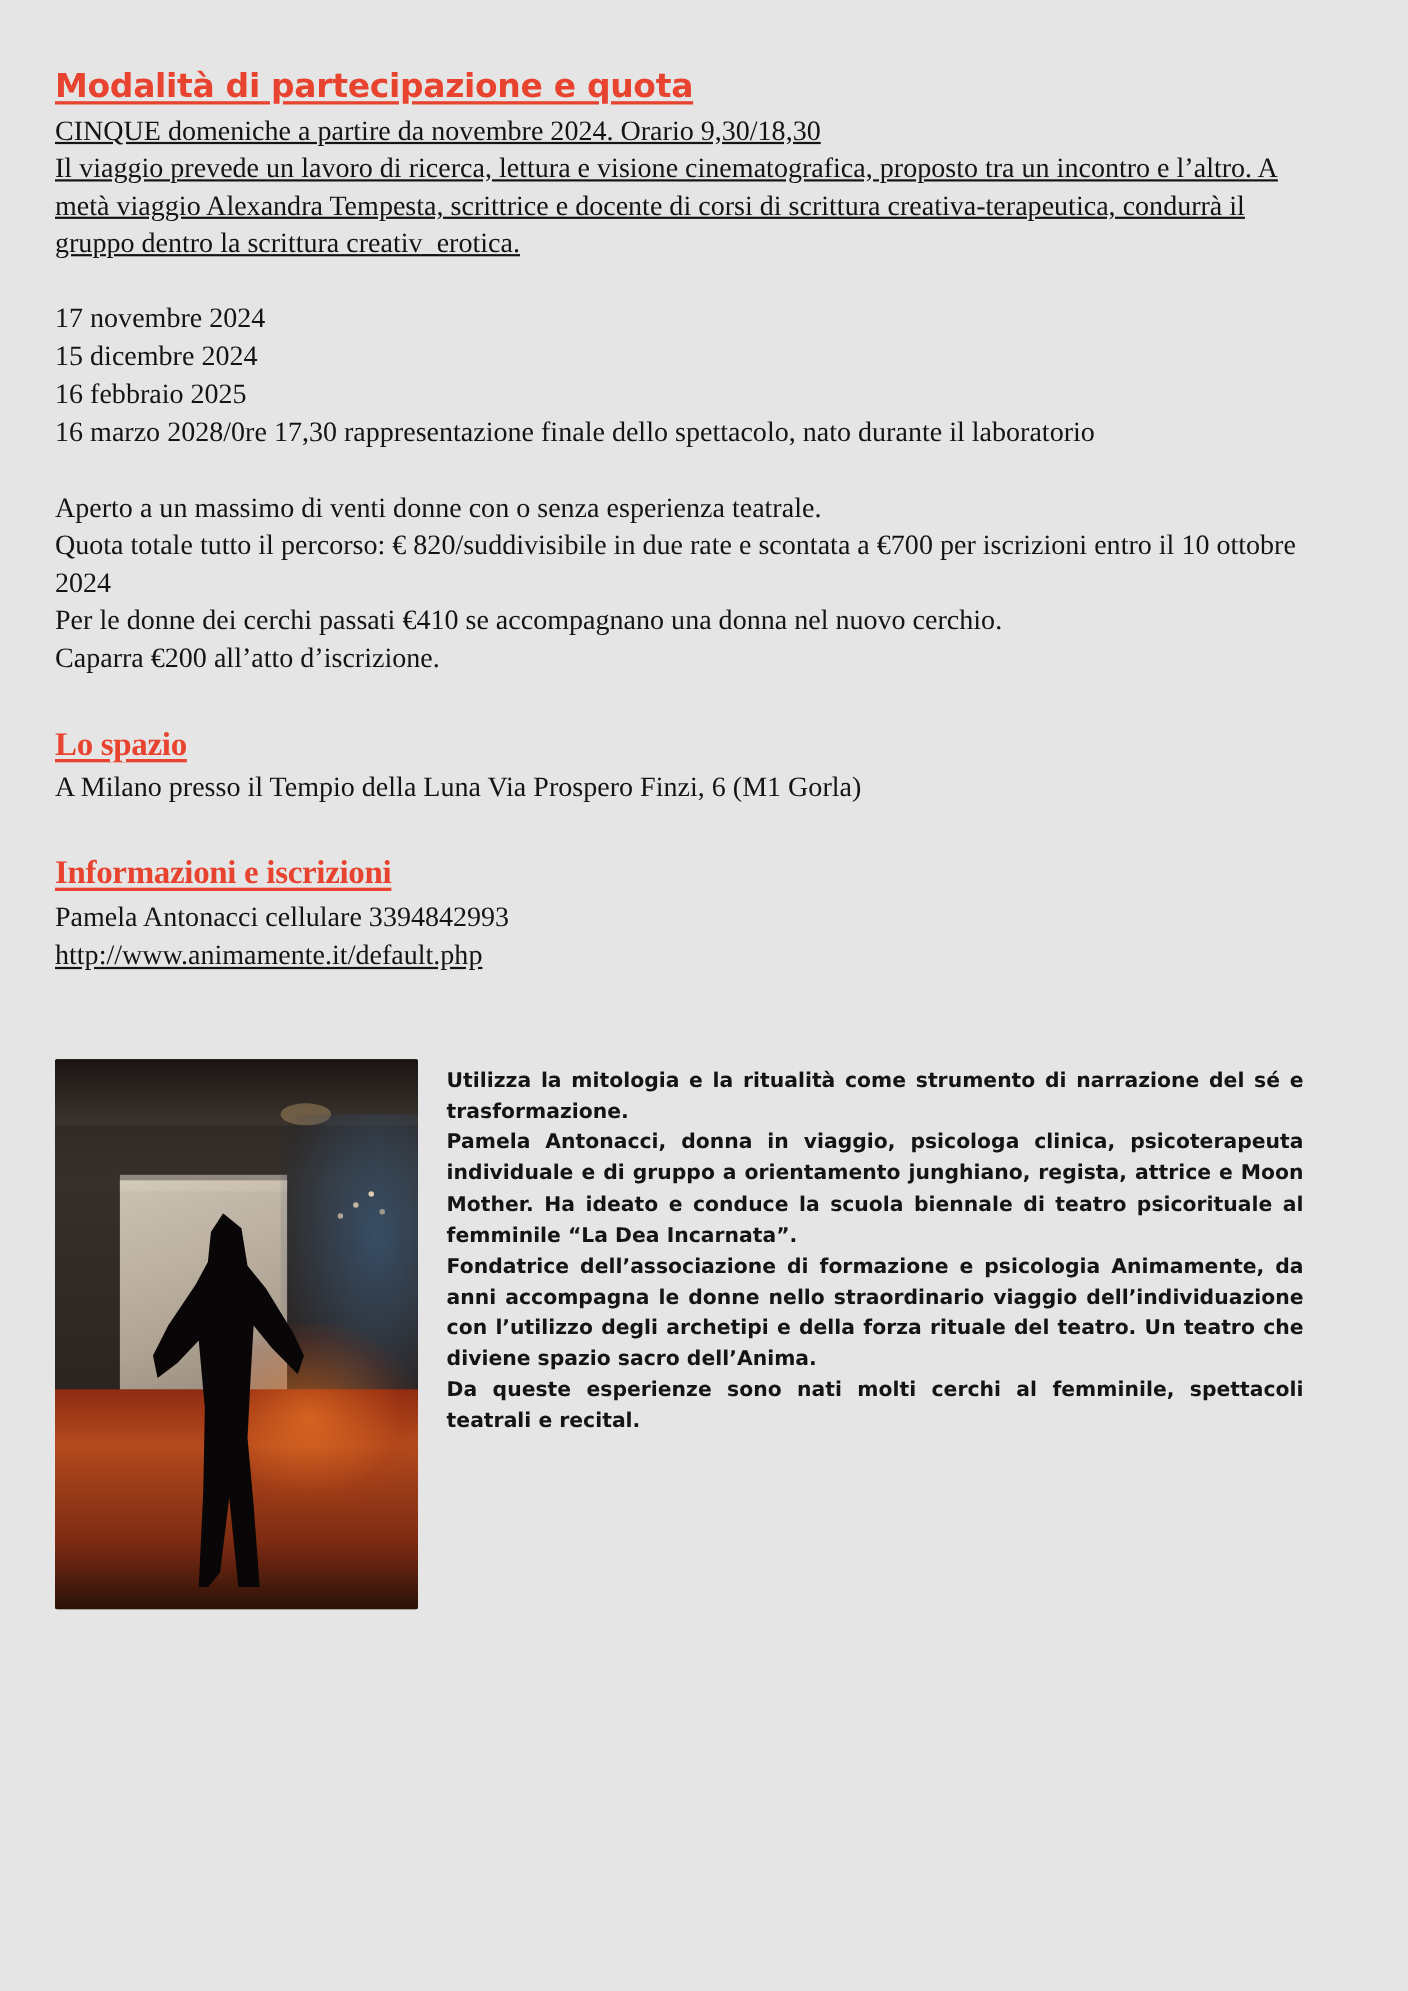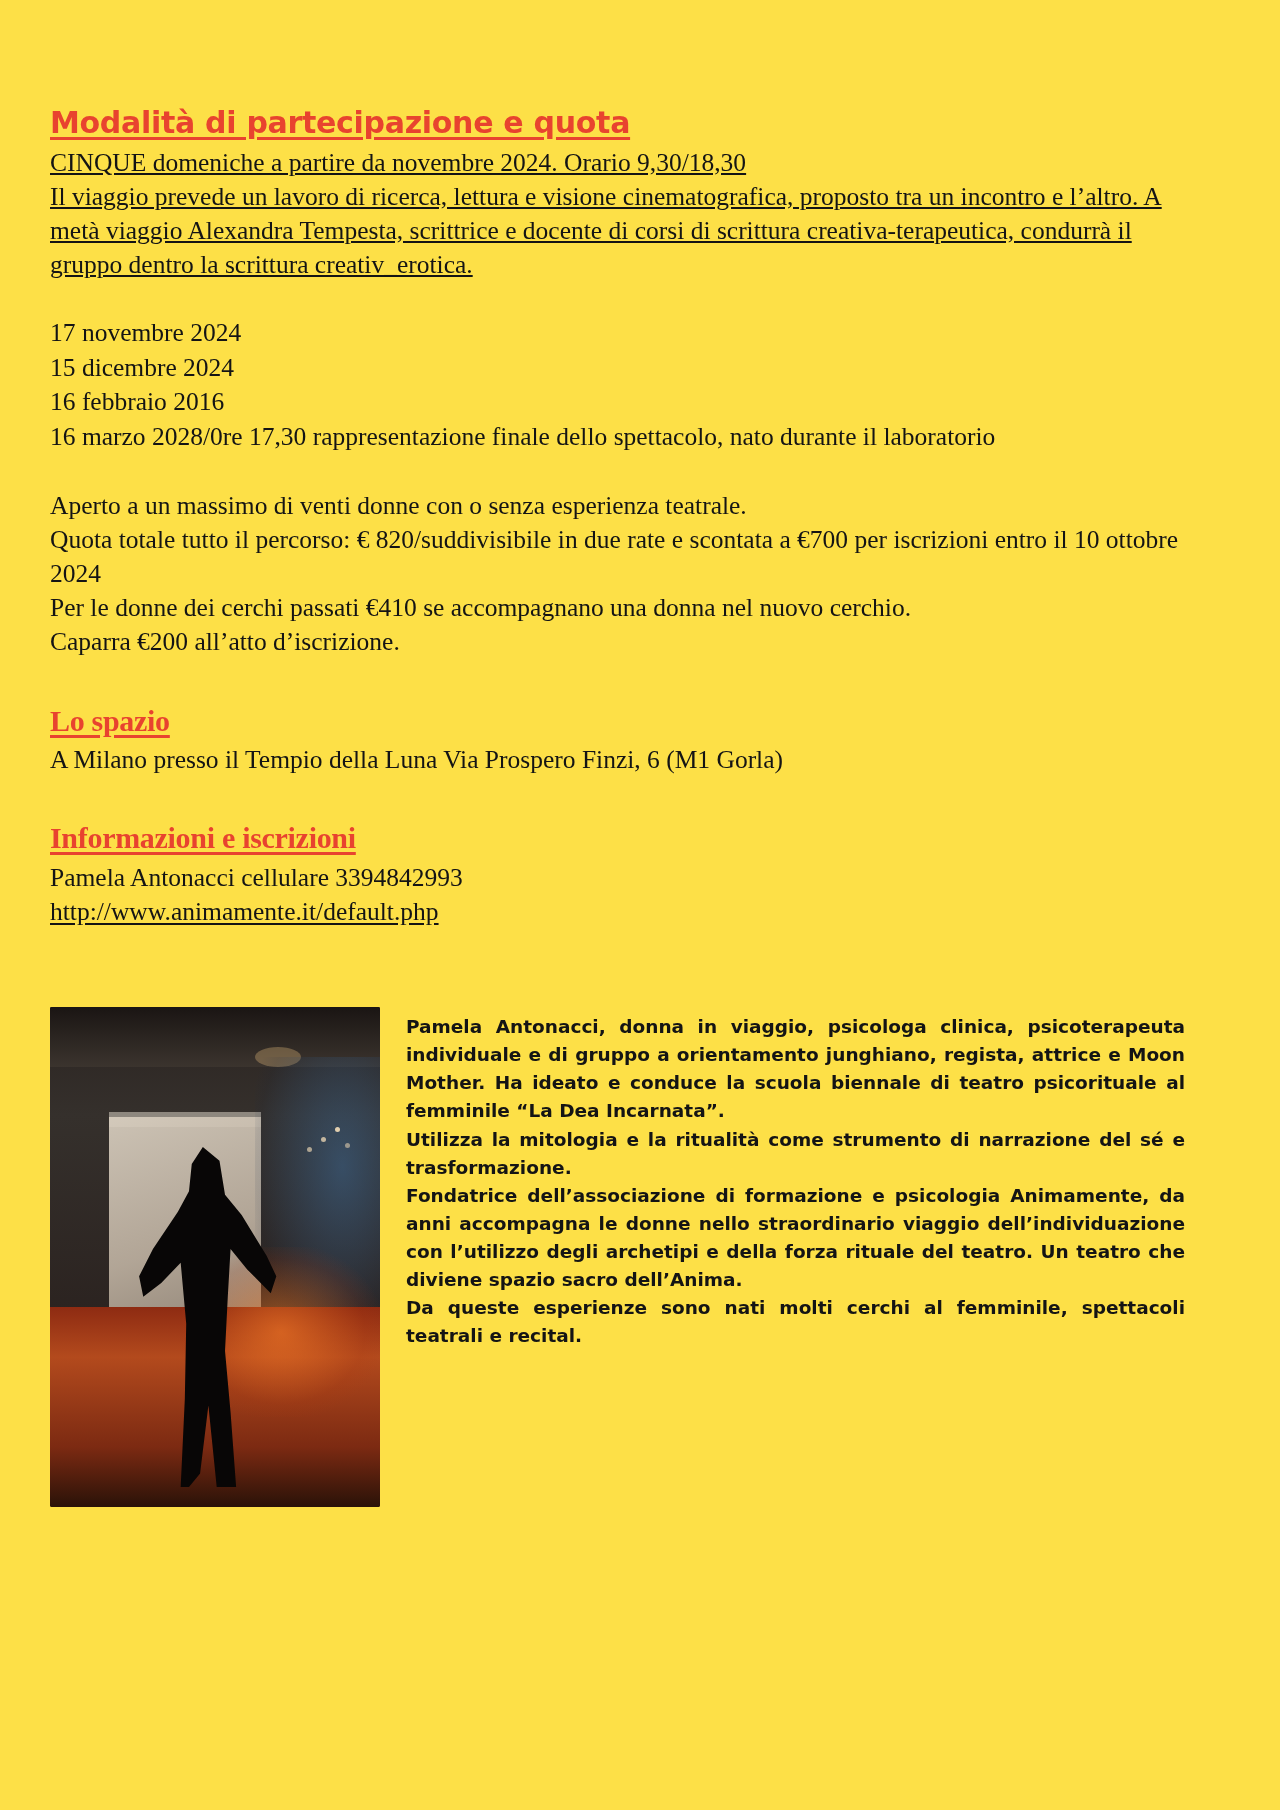--- a/index.html
+++ b/index.html
@@ -11,22 +11,22 @@
     width: 1280px;
     min-height: 1810px;
     font-family: "Liberation Serif", serif;
     color: #1b1b1b;
     position: relative;
   }
   .page {
     width: 1280px;
     min-height: 1810px;
     box-sizing: border-box;
-    padding: 104px 95px 40px 50px;
-    background: #fde047;
+    padding: 60px 95px 40px 50px;
+    background: #e5e5e5;
   }
   .section-heading {
     color: #e8432f;
     font-family: "DejaVu Sans", sans-serif;
     font-weight: bold;
     font-size: 30px;
     letter-spacing: -0.3px;
     text-decoration: underline;
     text-underline-offset: 4px;
     margin: 0 0 4px 0;
@@ -155,21 +155,21 @@
   <h2 class="section-heading">Modalità di partecipazione e quota</h2>
 
   <div class="body-text para" style="white-space: pre-line; text-decoration: underline;">CINQUE domeniche a partire da novembre 2024. Orario 9,30/18,30
 Il viaggio prevede un lavoro di ricerca, lettura e visione cinematografica, proposto tra un incontro e l’altro. A metà viaggio Alexandra Tempesta, scrittrice e docente di corsi di scrittura creativa-terapeutica, condurrà il gruppo dentro la scrittura creativ_erotica.</div>
 
   <div class="spacer-md"></div>
 
   <div class="body-text dates-list">
     <div>17 novembre 2024</div>
     <div>15 dicembre 2024</div>
-    <div>16 febbraio 2016</div>
+    <div>16 febbraio 2025</div>
     <div>16 marzo 2028/0re 17,30 rappresentazione finale dello spettacolo, nato durante il laboratorio</div>
   </div>
 
   <div class="spacer-md"></div>
 
   <div class="body-text para" style="white-space: pre-line;">Aperto a un massimo di venti donne con o senza esperienza teatrale.
 Quota totale tutto il percorso: € 820/suddivisibile in due rate e scontata a €700 per iscrizioni entro il 10 ottobre 2024
 Per le donne dei cerchi passati €410 se accompagnano una donna nel nuovo cerchio.
 Caparra €200 all’atto d’iscrizione.</div>
 
@@ -187,20 +187,20 @@
       <div class="lamp"></div>
       <div class="screen-edge"></div>
       <div class="screen"></div>
       <div class="bluecast"></div>
       <div class="floor"></div>
       <div class="glow"></div>
       <div class="dots"></div>
       <div class="figure"></div>
     </div>
     <div class="bio-text">
+      <p>Utilizza la mitologia e la ritualità come strumento di narrazione del sé e trasformazione.</p>
       <p>Pamela Antonacci, donna in viaggio, psicologa clinica, psicoterapeuta individuale e di gruppo a orientamento junghiano, regista, attrice e Moon Mother. Ha ideato e  conduce la scuola biennale di teatro psicorituale al femminile “La Dea Incarnata”.</p>
-      <p>Utilizza la mitologia e la ritualità come strumento di narrazione del sé e trasformazione.</p>
       <p>Fondatrice dell’associazione di formazione e psicologia Animamente, da anni accompagna le donne nello straordinario viaggio dell’individuazione con l’utilizzo degli archetipi e della forza rituale del teatro.  Un teatro che diviene spazio sacro dell’Anima.</p>
       <p>Da queste esperienze sono nati molti cerchi al femminile, spettacoli teatrali e recital.</p>
     </div>
   </div>
 
 </div>
 
 </body></html>

